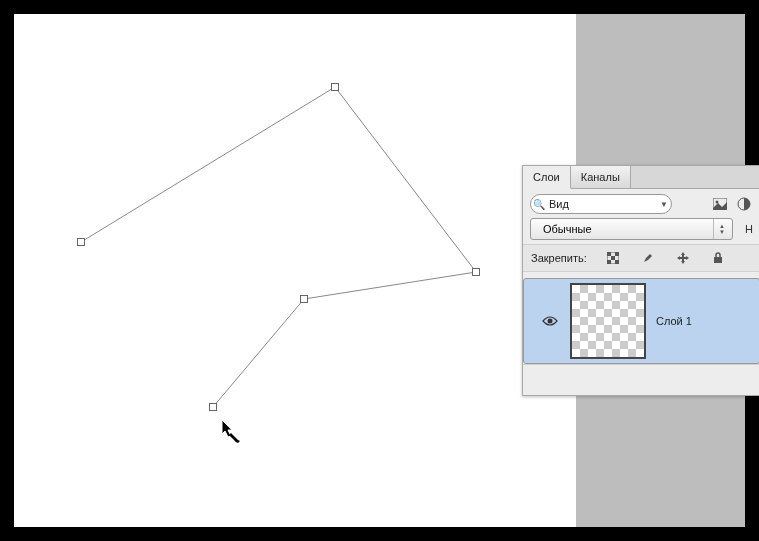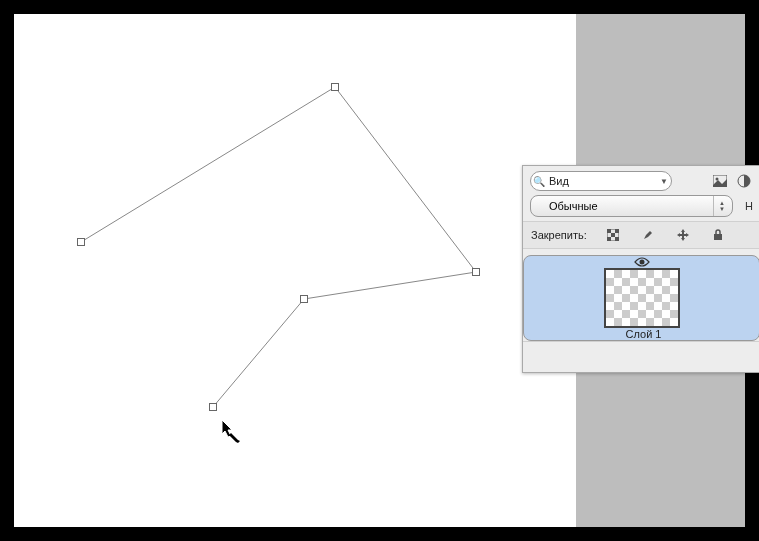--- a/index.html
+++ b/index.html
@@ -10,25 +10,25 @@
   .tab{padding:0 10px;height:100%;display:flex;align-items:center;color:#222;border-right:1px solid #a9a9a9;cursor:pointer;background:linear-gradient(#f2f2f2,#d9d9d9);}
   .tab.active{background:#ededed;border-bottom:1px solid #ededed;margin-bottom:-1px;font-weight:400;}
   .tabs .sp{flex:1;}
   .ibtn{width:18px;height:18px;display:inline-flex;align-items:center;justify-content:center;color:#333;}
   .row{display:flex;align-items:center;padding:5px 7px 4px 7px;gap:6px;}
   .search{flex:0 0 140px;display:flex;align-items:center;border:1px solid #999;border-radius:10px;background:#fff;height:18px;}
   .search .mag{width:18px;text-align:center;font-size:10px;color:#555;}
   .search span.txt{flex:1;color:#222;}
   .search .chev{width:14px;text-align:center;color:#555;font-size:8px;}
   .row .sp{flex:1;}
-  .sel{flex:1;height:20px;border:1px solid #999;border-radius:8px;background:linear-gradient(#fdfdfd,#e6e6e6);display:flex;align-items:center;padding:0 18px;position:relative;}
+  .sel{flex:1;height:20px;border:1px solid #999;border-radius:3px;background:linear-gradient(#fdfdfd,#e6e6e6);display:flex;align-items:center;padding:0 12px;position:relative;}
   .sel .arr{position:absolute;right:2px;top:0;bottom:0;width:16px;display:flex;flex-direction:column;align-items:center;justify-content:center;font-size:6px;line-height:6px;color:#555;border-left:1px solid #bbb;}
   .lock{display:flex;align-items:center;gap:17px;padding:4px 8px;color:#222;border-top:1px solid #d0d0d0;border-bottom:1px solid #d0d0d0;background:#e6e6e6;}
   .layers{padding:6px 0 30px 0;}
-  .layer{display:flex;align-items:center;height:84px;flex-direction:column;}
+  .layer{display:flex;align-items:center;height:84px;}
   .layer.sel{background:#bcd3f0;}
   .vis{width:28px;display:flex;align-items:center;justify-content:center;color:#333;font-size:14px;}
   .thumb{width:76px;height:76px;border:2px solid #444;margin:0 6px;box-sizing:border-box;}
   .thumb.checker{background-image:
       linear-gradient(45deg,#ccc 25%,transparent 25%),
       linear-gradient(-45deg,#ccc 25%,transparent 25%),
       linear-gradient(45deg,transparent 75%,#ccc 75%),
       linear-gradient(-45deg,transparent 75%,#ccc 75%);
     background-size:16px 16px;background-position:0 0,0 8px,8px -8px,-8px 0;background-color:#fff;}
   .thumb.white{background:#fff;border:1px solid #777;}
@@ -54,20 +54,25 @@
     <div class="node" style="left:290px;top:285px"></div>
     <div class="node" style="left:199px;top:393px"></div>
 
     <svg class="cursor" style="left:205px;top:405px" width="22" height="24">
       <path d="M3 1 L3 15 L6 12 L9 18 L12 17 L9 11 L13 11 Z" fill="#000" stroke="#fff" stroke-width="1"></path>
       <path d="M12 14 L19 21 L17 23 L10 16 Z M17 23 L19 21 L21 22 L19 24 Z" fill="#000"></path>
     </svg>
   </div>
 
   <div id="panel">
+    <div class="tabs">
+      <div class="tab active">Слои</div>
+      <div class="tab">Каналы</div>
+      <div class="sp"></div>
+    </div>
 
     <div class="row">
       <div class="search">
         <span class="mag">🔍</span>
         <span class="txt">Вид</span>
         <span class="chev">▼</span>
       </div>
       <div class="sp"></div>
       <span class="ibtn">
         <svg width="14" height="12">

